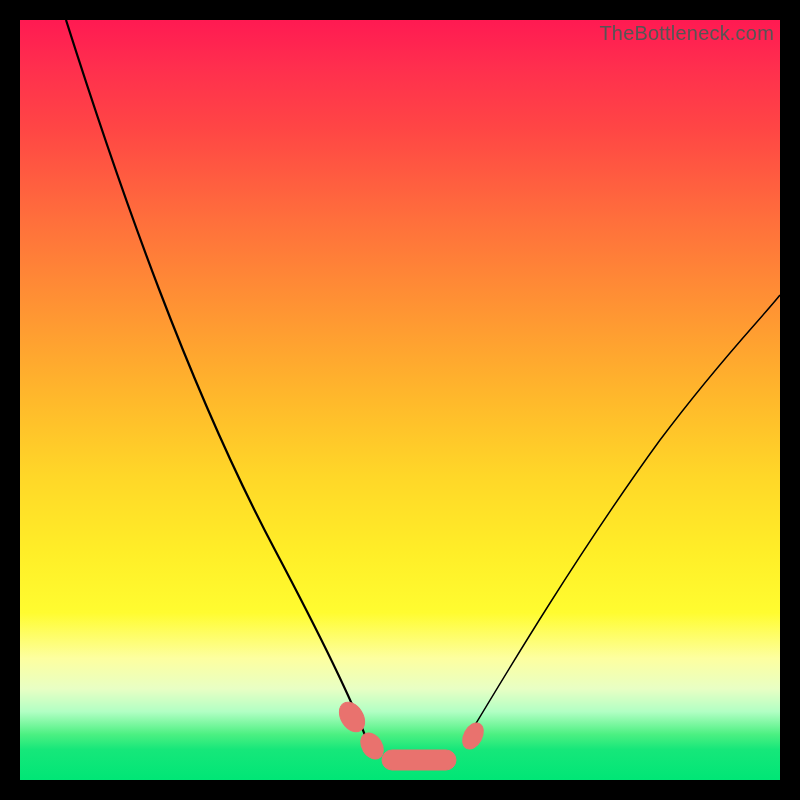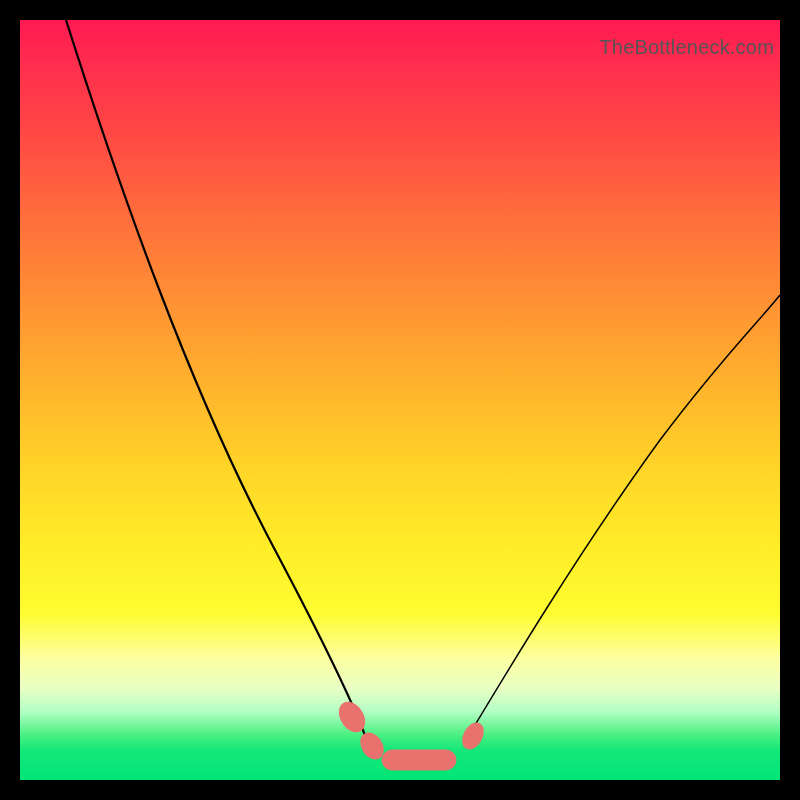--- a/index.html
+++ b/index.html
@@ -51,21 +51,20 @@
   }
   .watermark {
     position: absolute;
     top: 2px;
     right: 6px;
     color: #555;
     font-size: 20px;
     font-weight: 500;
     letter-spacing: 0.2px;
     user-select: none;
-    margin-top: 14px;
   }
   svg.curves {
     position: absolute;
     inset: 0;
   }
   .curve {
     fill: none;
     stroke: #000;
     stroke-width: 2.2;
   }

